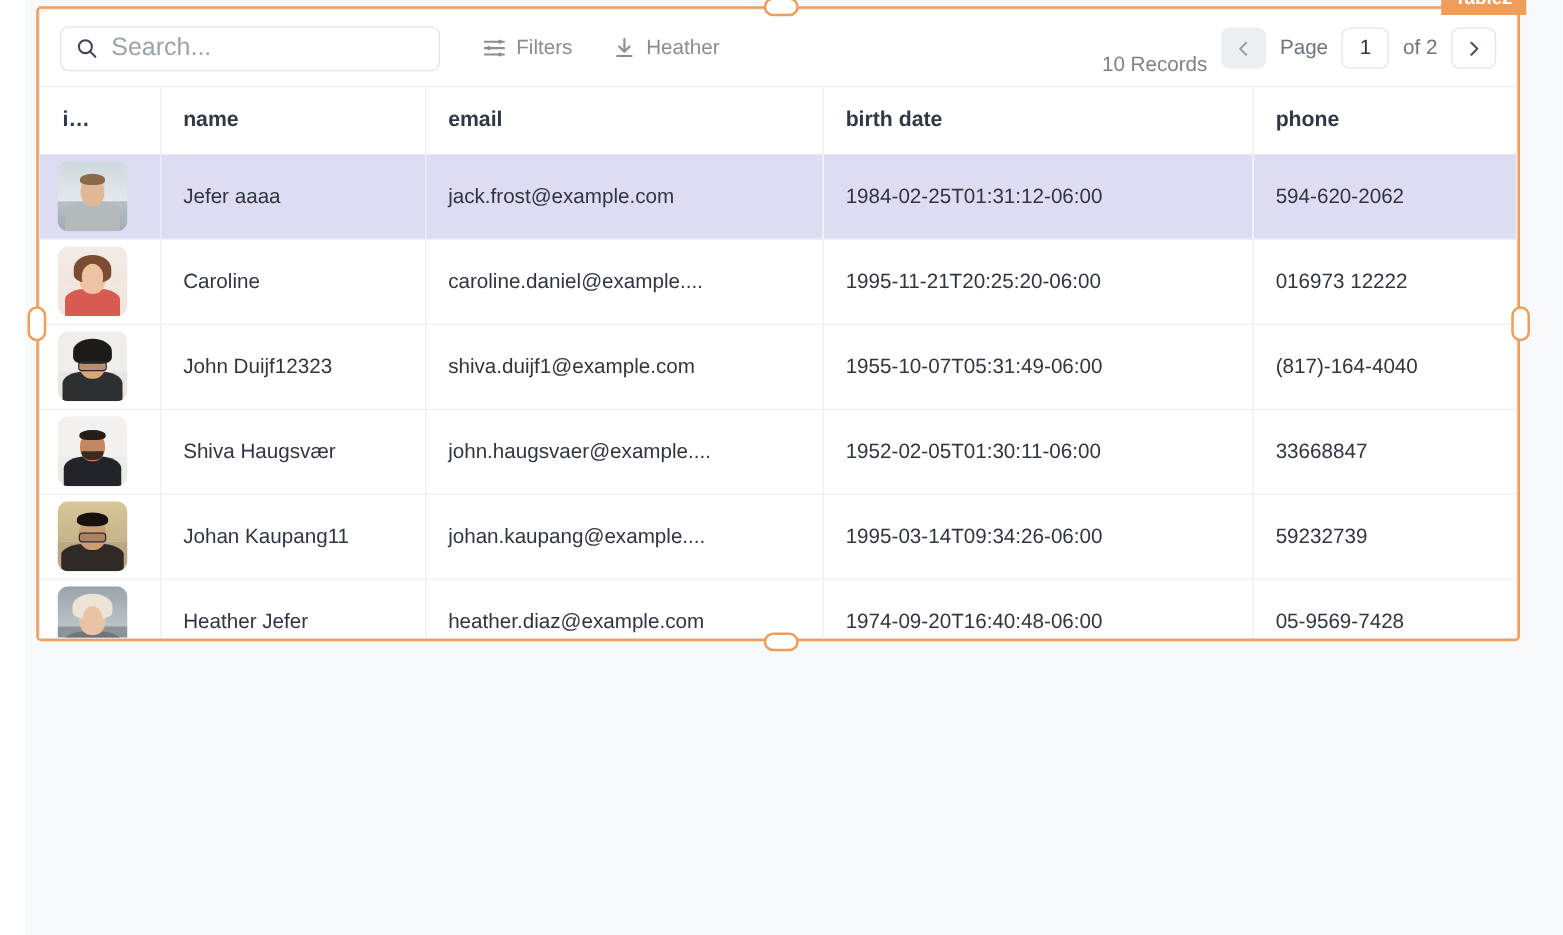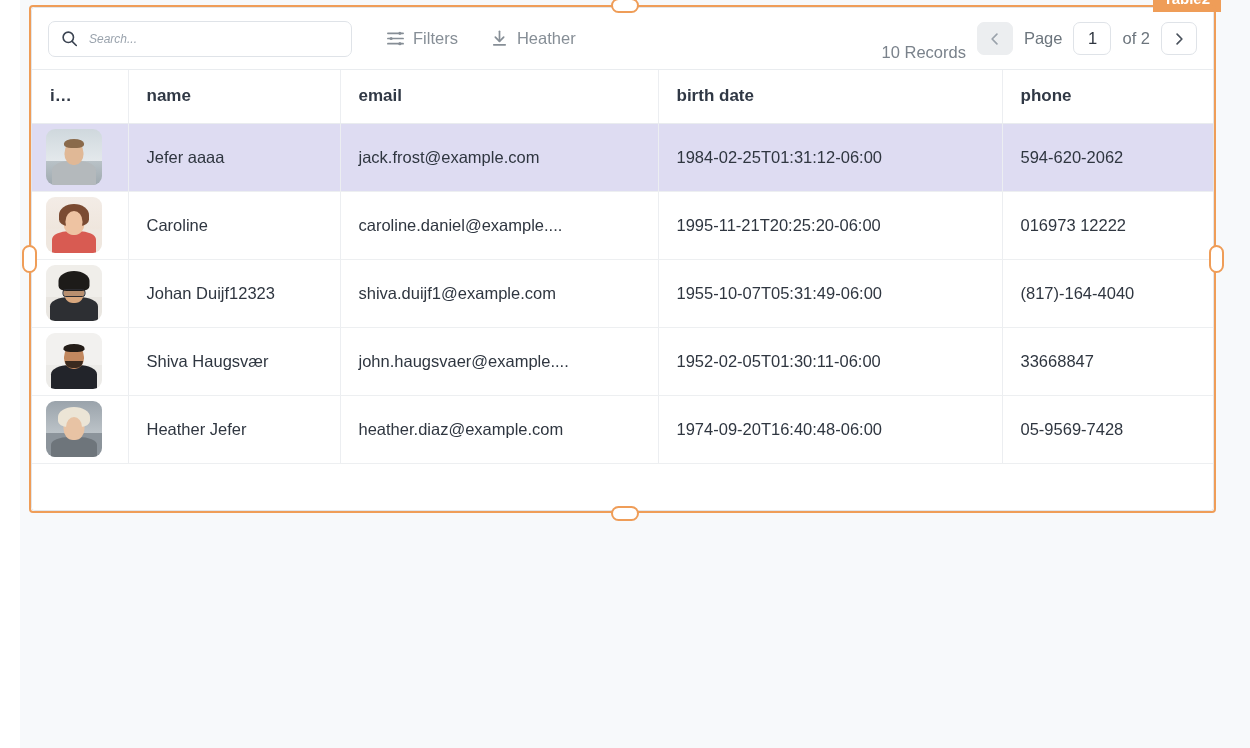--- a/index.html
+++ b/index.html
@@ -91,26 +91,25 @@
     width: 304px; height: 36px;
     border: 1px solid #dfe3e8;
     border-radius: 7px;
     display: flex; align-items: center;
     padding: 0 12px;
     gap: 9px;
     background: #ffffff;
   }
   #search-input {
     border: none; outline: none;
-    font-size: 12px;
+    font-size: 20px;
     font-family: "Liberation Sans", sans-serif;
     color: #7f1d1d;
     width: 240px;
     background: transparent;
-    font-style: italic;
   }
   #search-input::placeholder { color: #9aa3ad; }
 
   .tool-btn {
     display: flex; align-items: center;
     gap: 8px;
     color: #868e96;
     font-size: 16.5px;
     cursor: pointer;
     background: none; border: none;
@@ -360,21 +359,21 @@
               <td class="cell-img">
                 <span class="avatar">
                   <span class="av-sky" style="background:#f0eeea"></span>
                   <span class="av-ground" style="background:#e9e6e1"></span>
                   <span class="av-body" style="width:48px;height:24px;background:#2d2f33"></span>
                   <span class="av-head" style="width:21px;height:25px;top:13px;background:#d8a77e"></span>
                   <span class="av-hair" style="width:31px;height:20px;top:6px;background:#1d1b19;border-radius:50% 50% 25% 25%"></span>
                   <span class="av-glass" style="width:23px;height:8px;top:24px;background:rgba(40,40,45,.18)"></span>
                 </span>
               </td>
-              <td>Johan Duijf12323</td>
+              <td>John Duijf12323</td>
               <td>shiva.duijf1@example.com</td>
               <td>1955-10-07T05:31:49-06:00</td>
               <td>(817)-164-4040</td>
             </tr>
             <tr>
               <td class="cell-img">
                 <span class="avatar">
                   <span class="av-sky" style="background:#f2f1ef"></span>
                   <span class="av-ground" style="background:#ecebe8"></span>
                   <span class="av-body" style="width:46px;height:24px;background:#22242a"></span>
@@ -384,20 +383,36 @@
                 </span>
               </td>
               <td>Shiva Haugsvær</td>
               <td>john.haugsvaer@example....</td>
               <td>1952-02-05T01:30:11-06:00</td>
               <td>33668847</td>
             </tr>
             <tr>
               <td class="cell-img">
                 <span class="avatar">
+                  <span class="av-sky" style="background:linear-gradient(#d9c79a,#c6b389)"></span>
+                  <span class="av-ground" style="background:#b9a882"></span>
+                  <span class="av-body" style="width:50px;height:22px;background:#2f2a26"></span>
+                  <span class="av-head" style="width:22px;height:26px;top:13px;background:#cf9d73"></span>
+                  <span class="av-hair" style="width:25px;height:11px;top:9px;background:#14110f"></span>
+                  <span class="av-glass" style="width:22px;height:8px;top:25px;background:rgba(30,30,35,.2)"></span>
+                </span>
+              </td>
+              <td>Johan Kaupang11</td>
+              <td>johan.kaupang@example....</td>
+              <td>1995-03-14T09:34:26-06:00</td>
+              <td>59232739</td>
+            </tr>
+            <tr>
+              <td class="cell-img">
+                <span class="avatar">
                   <span class="av-sky" style="background:linear-gradient(#9aa3ab,#bcc3c8)"></span>
                   <span class="av-ground" style="background:#8c949b"></span>
                   <span class="av-body" style="width:46px;height:20px;background:#6e757b"></span>
                   <span class="av-head" style="width:21px;height:25px;top:14px;background:#e8c3a4"></span>
                   <span class="av-hair" style="width:32px;height:20px;top:6px;background:#ece5d6;border-radius:50% 50% 30% 30%"></span>
                   <span class="av-head" style="width:16px;height:20px;top:16px;background:#e8c3a4"></span>
                 </span>
               </td>
               <td>Heather Jefer</td>
               <td>heather.diaz@example.com</td>

